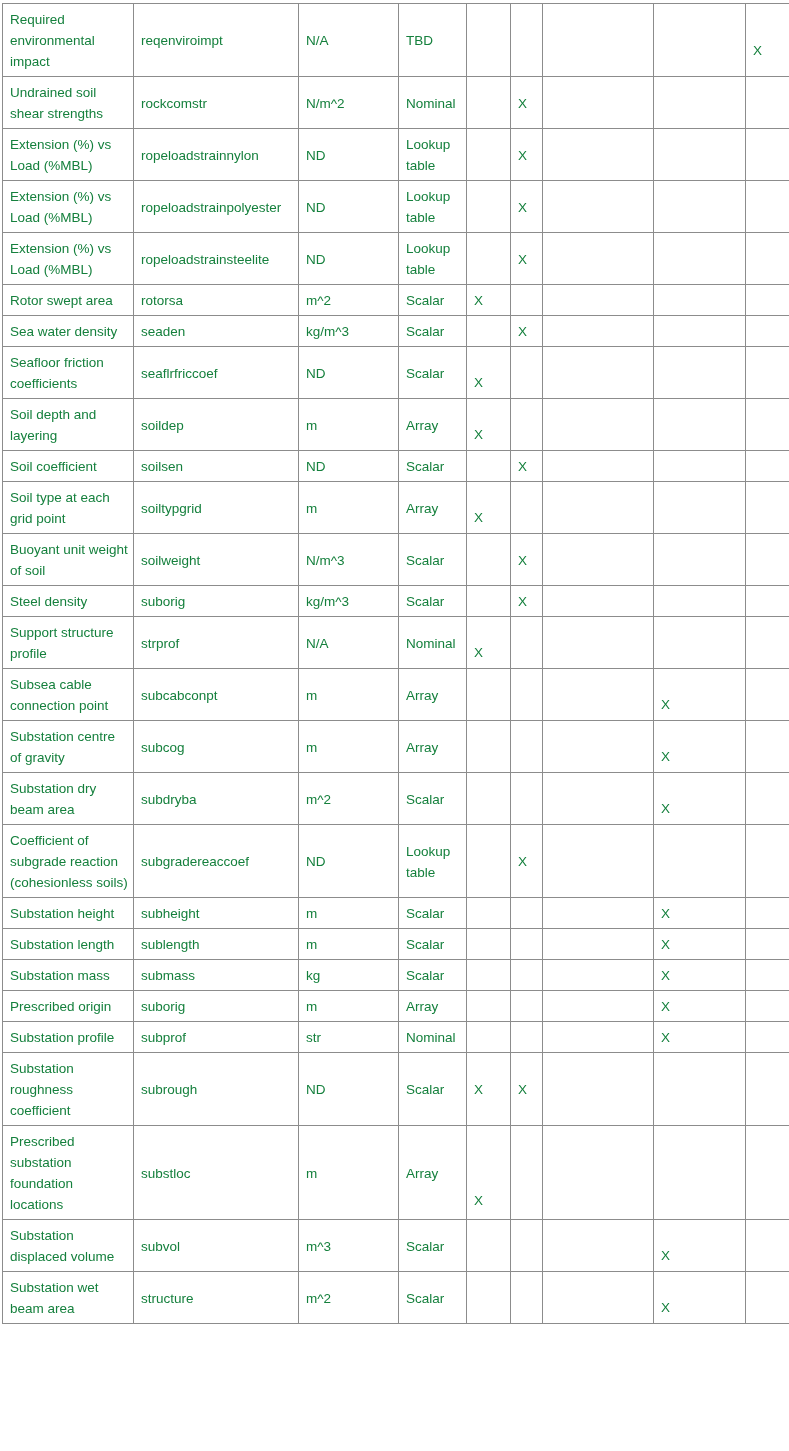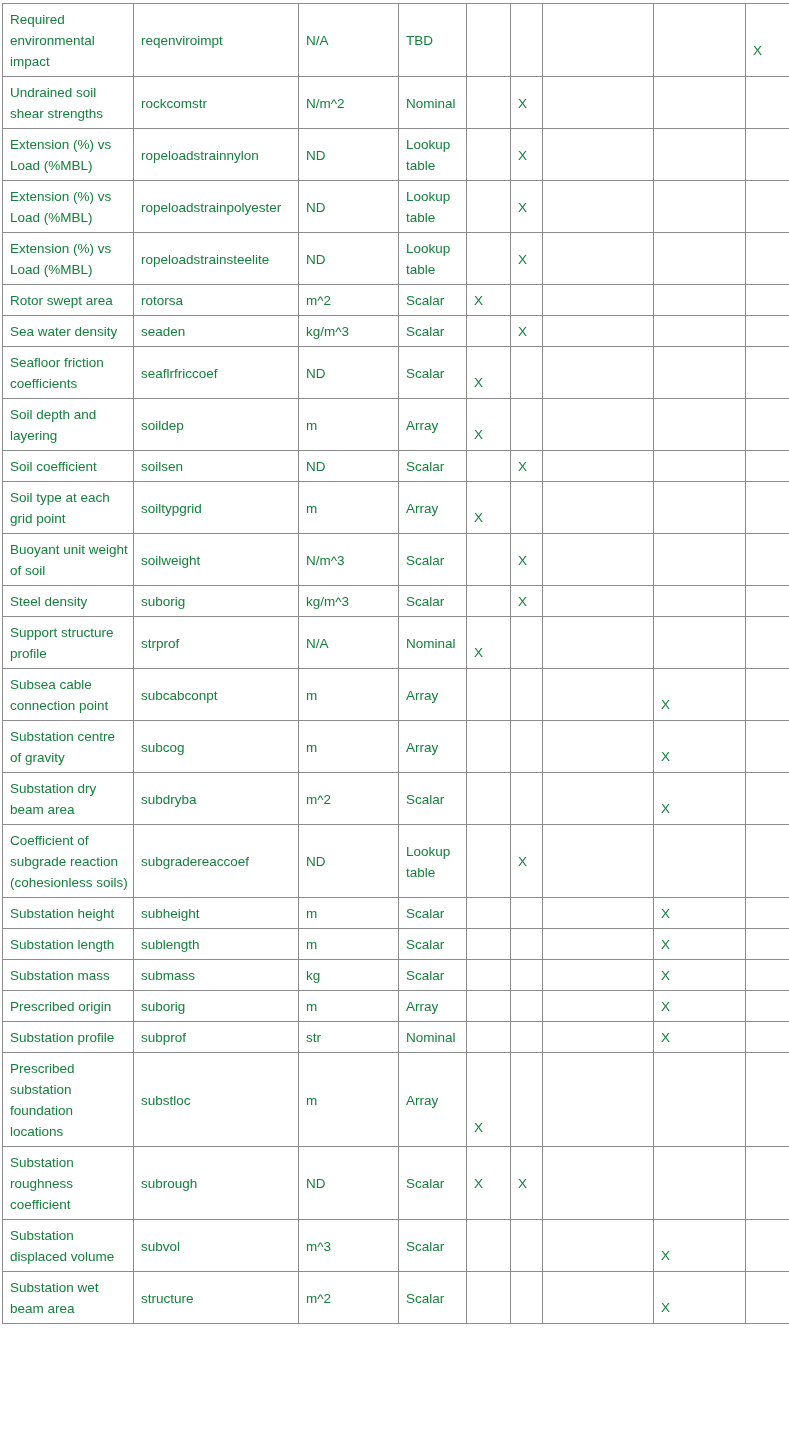--- a/index.html
+++ b/index.html
@@ -302,37 +302,37 @@
           <td class="c-var">subprof</td>
           <td class="c-unit">str</td>
           <td class="c-type">Nominal</td>
           <td class="c-mark"></td>
           <td class="c-mark"></td>
           <td class="c-mark"></td>
           <td class="c-mark">X</td>
           <td class="c-mark"></td>
         </tr>
         <tr>
+          <td class="c-desc">Substation roughness coefficient</td>
+          <td class="c-var">subrough</td>
+          <td class="c-unit">ND</td>
+          <td class="c-type">Scalar</td>
+          <td class="c-mark">X</td>
+          <td class="c-mark">X</td>
+          <td class="c-mark"></td>
+          <td class="c-mark"></td>
+          <td class="c-mark"></td>
+        </tr>
+        <tr>
           <td class="c-desc">Prescribed substation foundation locations</td>
           <td class="c-var">substloc</td>
           <td class="c-unit">m</td>
           <td class="c-type">Array</td>
           <td class="c-mark v-bottom">X</td>
           <td class="c-mark"></td>
-          <td class="c-mark"></td>
-          <td class="c-mark"></td>
-          <td class="c-mark"></td>
-        </tr>
-        <tr>
-          <td class="c-desc">Substation roughness coefficient</td>
-          <td class="c-var">subrough</td>
-          <td class="c-unit">ND</td>
-          <td class="c-type">Scalar</td>
-          <td class="c-mark">X</td>
-          <td class="c-mark">X</td>
           <td class="c-mark"></td>
           <td class="c-mark"></td>
           <td class="c-mark"></td>
         </tr>
         <tr>
           <td class="c-desc">Substation displaced volume</td>
           <td class="c-var">subvol</td>
           <td class="c-unit">m^3</td>
           <td class="c-type">Scalar</td>
           <td class="c-mark"></td>

